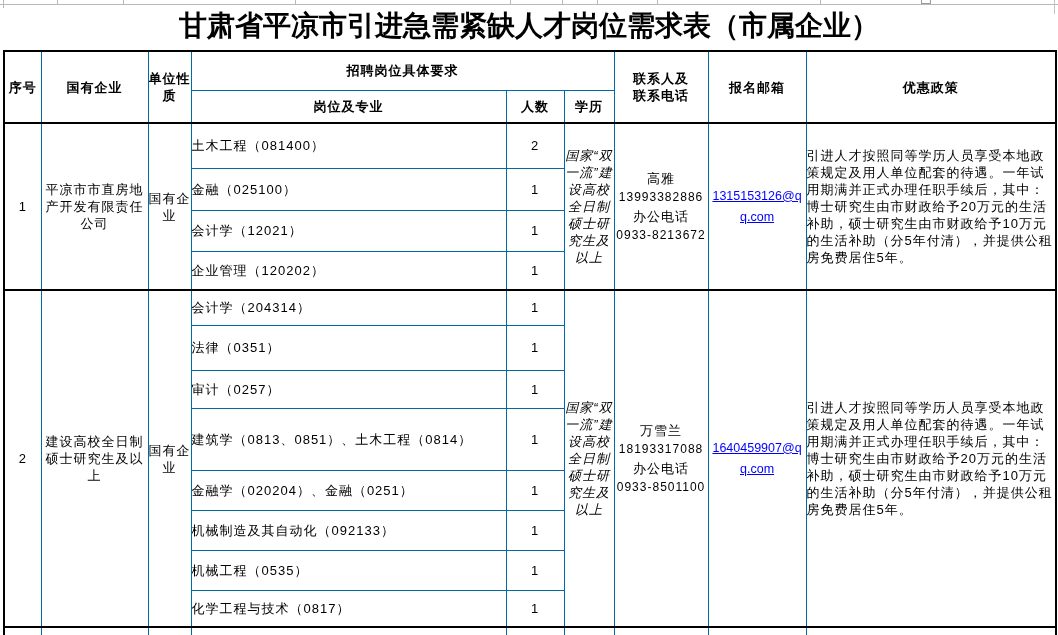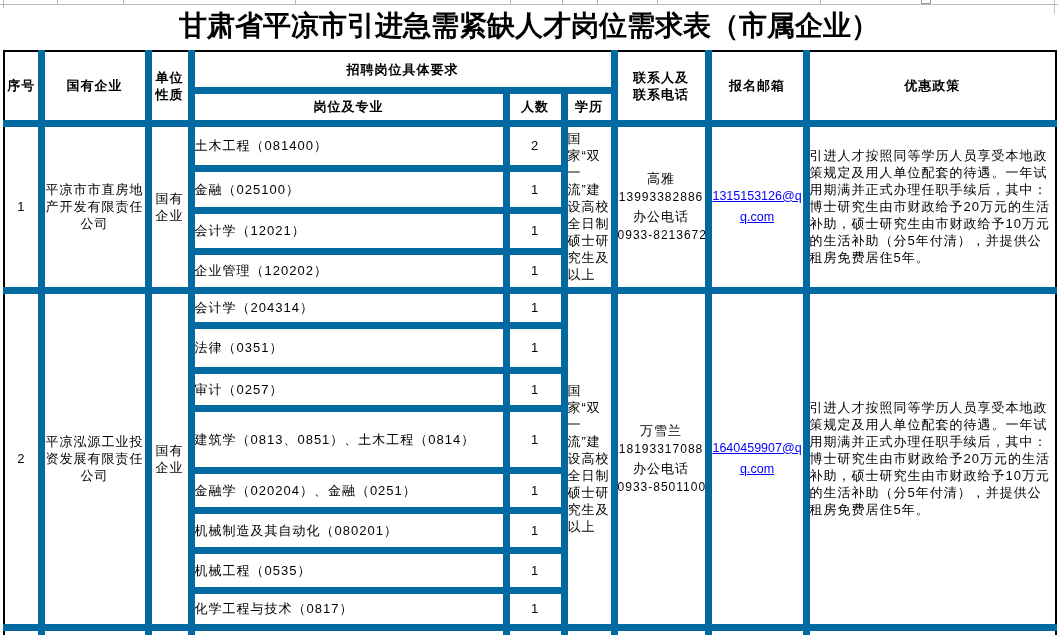--- a/index.html
+++ b/index.html
@@ -16,34 +16,34 @@
   .title{
     position:absolute;left:0;top:4px;width:1058px;height:44px;line-height:44px;
     text-align:center;font-size:28px;font-weight:bold;white-space:nowrap;
   }
   
   table.tbl{
     position:absolute;left:3px;top:50px;width:1052px;
     border-collapse:collapse;table-layout:fixed;
   }
   .tbl td{
-    border:7px solid #0369a1;overflow:hidden;padding:0;
+    border:1px solid #0369a1;overflow:hidden;padding:0;
     font-size:13px;line-height:17px;vertical-align:middle;letter-spacing:1px;
   }
   .bt{border-top:2px solid #000 !important;}
   .bl{border-left:2px solid #000 !important;}
   .br{border-right:2px solid #000 !important;}
   .hd{font-weight:bold;font-size:14px;text-align:center;letter-spacing:1px;}
   .prewrap{white-space:pre-line;}
   .cno{text-align:center;}
   .cunit{text-align:center;padding:0 4px;}
   .ctype{text-align:center;padding:0 4px;}
   .cpos{text-align:left;padding:0 4px 0 7px;margin-left:36px;}
   .ccnt{text-align:center;}
-  .cdeg{text-align:left;padding:0 2px;line-height:18px;}
+  .cdeg{text-align:center;padding:0 2px;line-height:18px;font-style:italic;}
   .ccontact{text-align:center;letter-spacing:0;overflow:visible;}
   .ccontact .nm{font-size:13px;letter-spacing:1px;line-height:19px;}
   .ccontact .ph{font-size:12px;line-height:19px;white-space:nowrap;}
   .cemail{text-align:center;padding:0 2px;}
   .cemail a{color:#0000ff;text-decoration:underline;font-size:12.5px;letter-spacing:0;word-break:break-all;line-height:21px;}
   .cpolicy{text-align:left;padding:0 5px;font-size:13.5px;line-height:19px;letter-spacing:0.5px;}
 </style>
 </head>
 <body>
 
@@ -121,21 +121,21 @@
       <td class="cpos">会计学（12021）</td>
       <td class="ccnt">1</td>
     </tr>
     <tr style="height:39px">
       <td class="cpos">企业管理（120202）</td>
       <td class="ccnt">1</td>
     </tr>
 
     <tr style="height:35px">
       <td class="cno bt bl" rowspan="8">2</td>
-      <td class="cunit bt" rowspan="8">平凉泓源工业投资发展有限责任公司</td>
+      <td class="cunit bt" rowspan="8">建设高校全日制硕士研究生及以上</td>
       <td class="ctype bt" rowspan="8">国有企业</td>
       <td class="cpos bt">会计学（204314）</td>
       <td class="ccnt bt">1</td>
       <td class="cdeg bt" rowspan="8">国家“双一流”建设高校全日制硕士研究生及以上</td>
       <td class="ccontact bt" rowspan="8">
         <div class="nm">万雪兰</div>
         <div class="ph">18193317088</div>
         <div class="nm">办公电话</div>
         <div class="ph">0933-8501100</div>
       </td>
@@ -154,21 +154,21 @@
     </tr>
     <tr style="height:62px">
       <td class="cpos">建筑学（0813、0851）、土木工程（0814）</td>
       <td class="ccnt">1</td>
     </tr>
     <tr style="height:40px">
       <td class="cpos">金融学（020204）、金融（0251）</td>
       <td class="ccnt">1</td>
     </tr>
     <tr style="height:40px">
-      <td class="cpos">机械制造及其自动化（080201）</td>
+      <td class="cpos">机械制造及其自动化（092133）</td>
       <td class="ccnt">1</td>
     </tr>
     <tr style="height:40px">
       <td class="cpos">机械工程（0535）</td>
       <td class="ccnt">1</td>
     </tr>
     <tr style="height:37px">
       <td class="cpos">化学工程与技术（0817）</td>
       <td class="ccnt">1</td>
     </tr>

